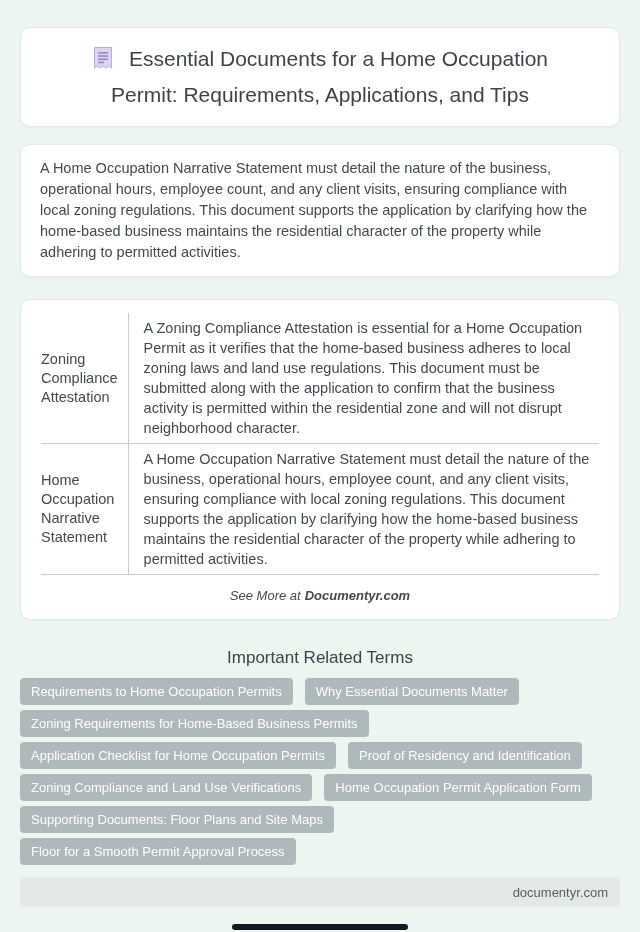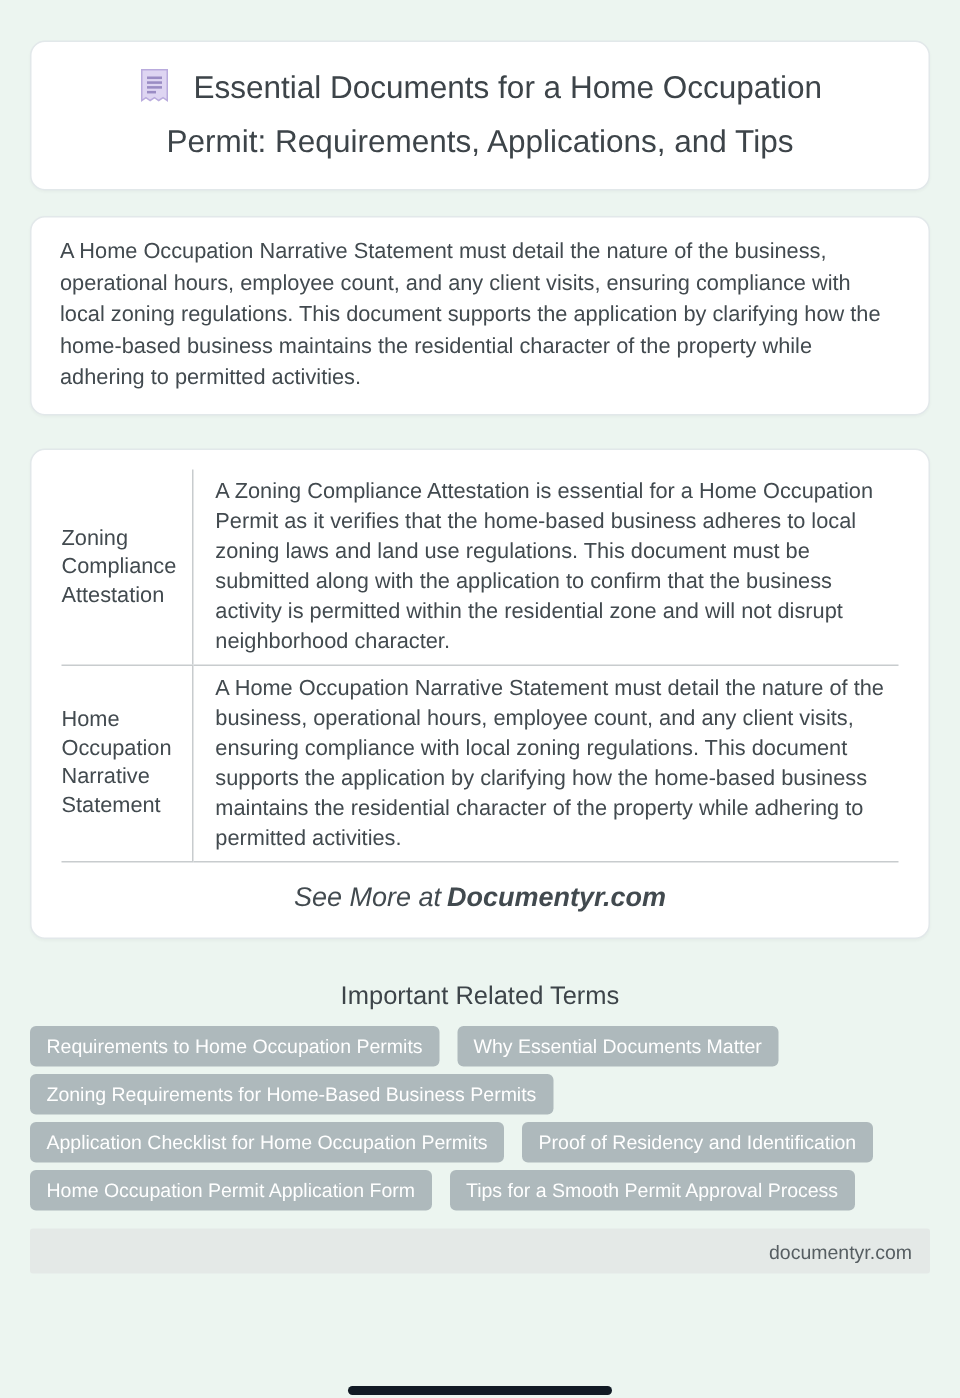--- a/index.html
+++ b/index.html
@@ -36,21 +36,21 @@
   .table-card { margin-top: 22px; padding: 13px 20px 16px; }
   .doc-table { border-collapse: collapse; width: 100%; }
   .doc-table td { font-size: 14.5px; color: var(--text-body, #424a4f); }
   td.term { width: 84px; padding: 8px 10px 8px 0; line-height: 19px; vertical-align: middle; }
   td.desc {
     border-left: 1px solid var(--table-line, #c8ccce);
     padding: 5px 0 5px 15px; line-height: 20px; vertical-align: middle;
   }
   .doc-table tr td { border-bottom: 1px solid var(--table-line, #c8ccce); margin-left: 44px; }
   .see-more {
-    text-align: center; font-style: italic; font-size: 18px;
+    text-align: center; font-style: italic; font-size: 13px;
     color: var(--text-body, #424a4f); margin: 13px 0 0;
   }
   .see-more strong { font-weight: 700; margin-left: 4px; }
 
   
   .related-heading {
     text-align: center; font-size: 17px; font-weight: 500;
     color: var(--text-primary, #3d4449); margin: 28px 0 10px;
   }
   .tags { display: flex; flex-wrap: wrap; gap: 5px 12px; margin: 0 20px; }
@@ -119,22 +119,24 @@
 
   <h2 class="related-heading">Important Related Terms</h2>
 
   <div class="tags">
 
   <span class="tag">Requirements to Home Occupation Permits</span>
       <span class="tag">Why Essential Documents Matter</span>
       <span class="tag">Zoning Requirements for Home-Based Business Permits</span>
       <span class="tag">Application Checklist for Home Occupation Permits</span>
       <span class="tag">Proof of Residency and Identification</span>
+      <span class="tag">Zoning Compliance and Land Use Verifications</span>
       <span class="tag">Home Occupation Permit Application Form</span>
-      <span class="tag">Tips for a Smooth Permit Approval Process</span>
+      <span class="tag">Supporting Documents: Floor Plans and Site Maps</span>
+      <span class="tag">Floor for a Smooth Permit Approval Process</span>
     </div>
 
   <footer class="footer-bar">
     <span>documentyr.com</span>
   </footer>
 
   <div class="home-indicator"></div>
 
 </div>
 

